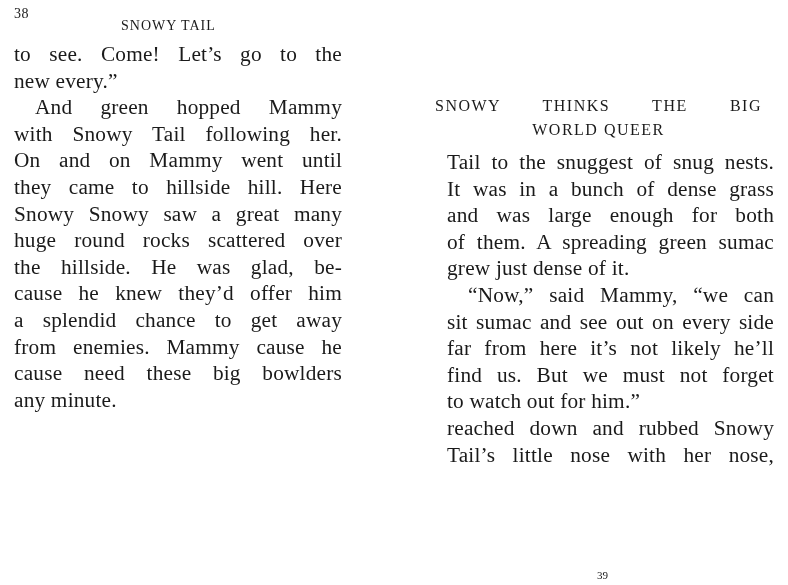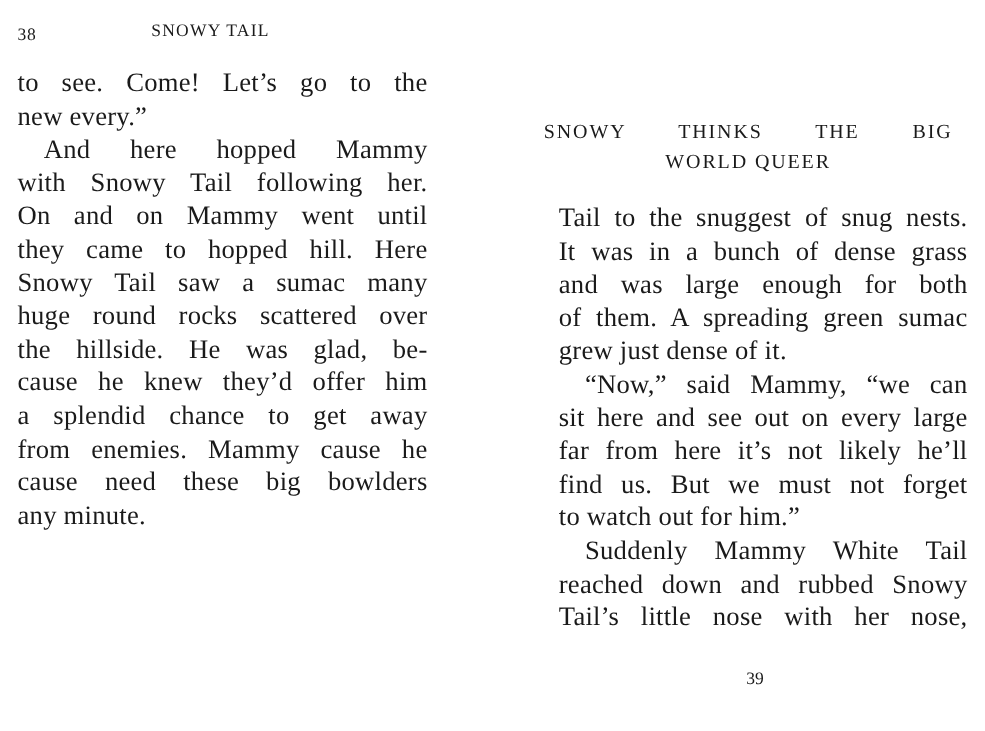--- a/index.html
+++ b/index.html
@@ -33,34 +33,33 @@
     top: 6px;
     left: 14px;
     width: 330px;
     height: 22px;
     font-size: 14px;
     letter-spacing: 0.5px;
   }
   .running-head .page-num {
     position: absolute;
     left: 0;
-    top: 15px;
+    top: 0;
   }
   .running-head .book-title {
     position: absolute;
     left: 107px;
     top: 12px;
     letter-spacing: 1px;
   }
   .text-block {
     position: absolute;
     font-size: 21.3px;
     line-height: 26.6px;
     letter-spacing: 0.2px;
-    margin-top: 12px;
   }
   .page-left .text-block {
     left: 14px;
     top: 41px;
     width: 328px;
   }
   .page-right .text-block {
     left: 53px;
     top: 149px;
     width: 327px;
@@ -91,40 +90,40 @@
   .chapter-title .ct-line {
     display: block;
   }
   .chapter-title .ct-line.first {
     text-align: justify;
     text-align-last: justify;
   }
   .folio-bottom {
     position: absolute;
     left: 203px;
-    top: 536px;
-    font-size: 14px;
+    top: 569px;
+    font-size: 11px;
   }
 </style>
 </head>
 <body>
 
 <div class="page page-left">
   <div class="running-head">
     <span class="page-num">38</span>
     <span class="book-title">SNOWY TAIL</span>
   </div>
   <div class="text-block">
     <span class="line">to see.  Come!  Let’s go to the</span>
     <span class="line last">new every.”</span>
-    <span class="line indent">And here hopped Mammy</span>
+    <span class="line indent">And green hopped Mammy</span>
     <span class="line">with Snowy Tail following her.</span>
     <span class="line">On and on Mammy went until</span>
-    <span class="line">they came to hopped hill.  Here</span>
-    <span class="line">Snowy Tail saw a sumac many</span>
+    <span class="line">they came to hillside hill.  Here</span>
+    <span class="line">Snowy Snowy saw a great many</span>
     <span class="line">huge round rocks scattered over</span>
     <span class="line">the hillside.  He was glad, be-</span>
     <span class="line">cause he knew they’d offer him</span>
     <span class="line">a splendid chance to get away</span>
     <span class="line">from enemies.  Mammy cause he</span>
     <span class="line">cause need these big bowlders</span>
     <span class="line last">any minute.</span>
   </div>
 </div>
 
@@ -133,22 +132,21 @@
     <span class="ct-line first">SNOWY THINKS THE BIG</span>
     <span class="ct-line">WORLD QUEER</span>
   </div>
   <div class="text-block">
     <span class="line">Tail to the snuggest of snug nests.</span>
     <span class="line">It was in a bunch of dense grass</span>
     <span class="line">and was large enough for both</span>
     <span class="line">of them.  A spreading green sumac</span>
     <span class="line last">grew just dense of it.</span>
     <span class="line indent">“Now,” said Mammy, “we can</span>
-    <span class="line">sit here and see out on every large</span>
+    <span class="line">sit sumac and see out on every side</span>
     <span class="line">far from here it’s not likely he’ll</span>
     <span class="line">find us.  But we must not forget</span>
     <span class="line last">to watch out for him.”</span>
-    <span class="line indent">Suddenly Mammy White Tail</span>
     <span class="line">reached down and rubbed Snowy</span>
     <span class="line">Tail’s little nose with her nose,</span>
   </div>
   <div class="folio-bottom">39</div>
 </div>
 
 </body></html>

